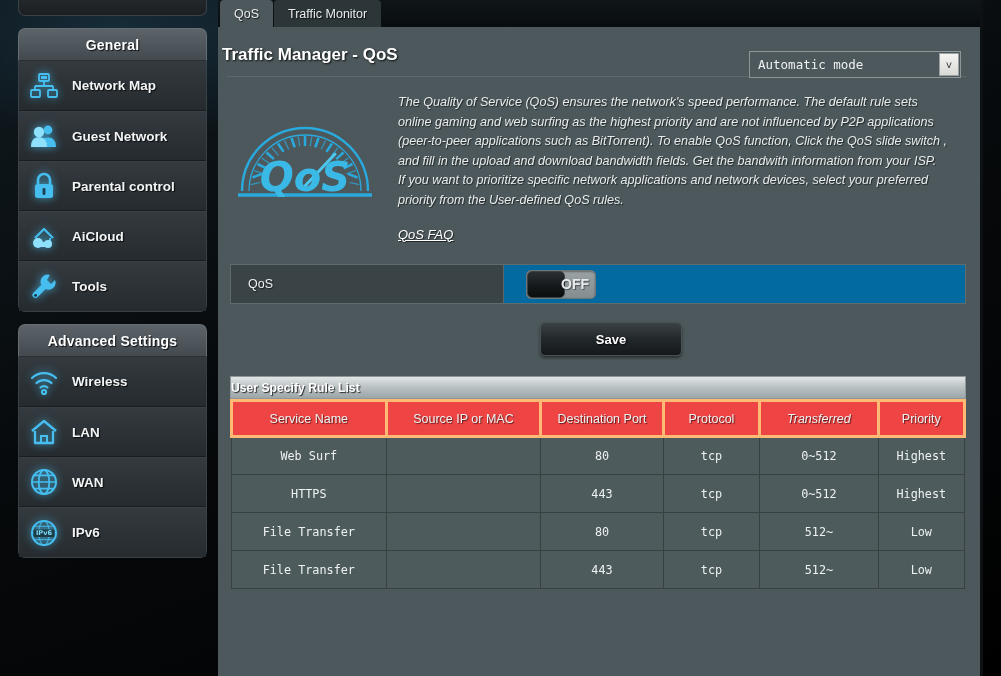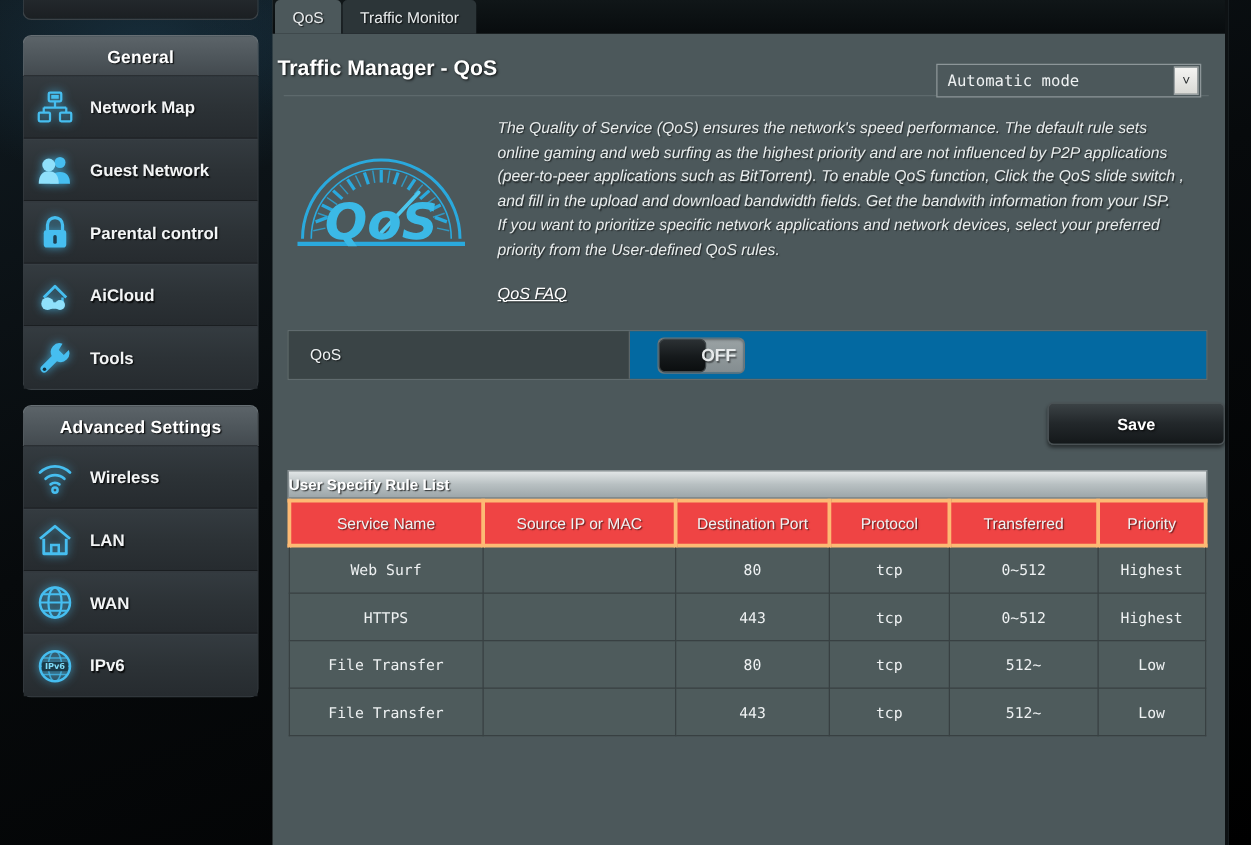--- a/index.html
+++ b/index.html
@@ -264,21 +264,21 @@
   }
   .switch .state {
     position: absolute;
     right: 6px;
     color: #e7eaeb;
     font-size: 14px;
     font-weight: bold;
     text-shadow: 1px 1px 1px rgba(0,0,0,0.45);
   }
 
-  .save-wrap { display: flex; justify-content: flex-end; margin-top: 18px; padding-left: 24px; }
+  .save-wrap { display: flex; justify-content: center; margin-top: 18px; padding-left: 24px; }
   .save-btn {
     width: 142px; height: 34px;
     border-radius: 5px;
     background: linear-gradient(180deg, #3b4245 0%, #23282b 48%, #14181a 100%);
     border: 1px solid #4a5154;
     color: #ffffff;
     font-size: 13px;
     font-weight: bold;
     text-shadow: 1px 1px 2px rgba(0,0,0,0.9);
     cursor: pointer;
@@ -311,21 +311,21 @@
   td {
     background: #4e5b5c;
     color: #eef1f2;
     font-family: "DejaVu Sans Mono", monospace;
     font-size: 11.8px;
     height: 38px;
     text-align: center;
     border: 1px solid #384042;
   }
   .c0 { width: 154px; } .c1 { width: 154px; } .c2 { width: 122px; }
-  .c3 { width: 96px; }  .c4 { width: 118px; } .c5 { width: 86px; }
+  .c3 { width: 96px; }  .c4 { width: 118px; font-style: italic; } .c5 { width: 86px; }
 </style>
 </head>
 <body>
 
 <div class="bg-wrap"></div>
 
 <div class="sidebar">
   <div class="side-stub"></div>
 
   <div class="side-group">

